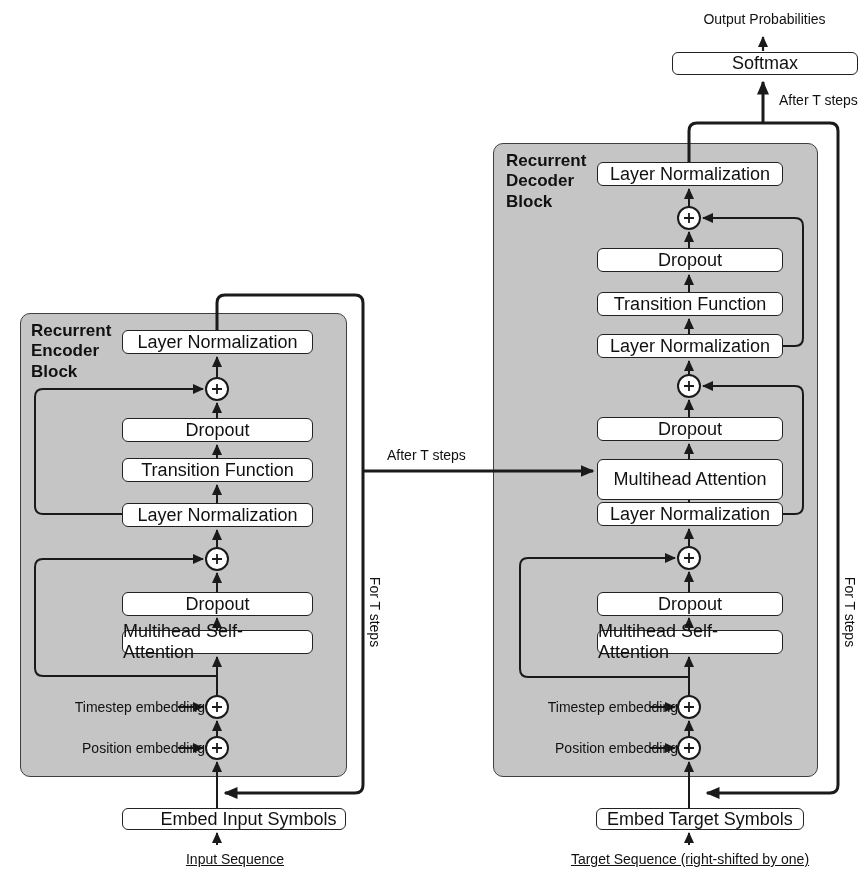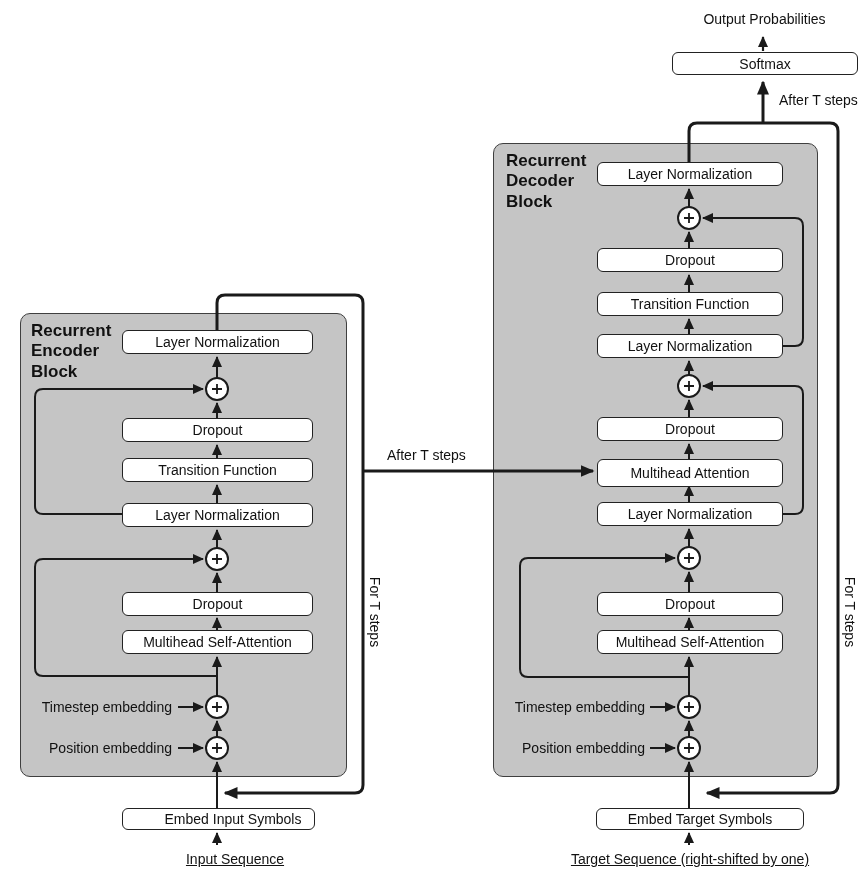--- a/index.html
+++ b/index.html
@@ -29,31 +29,31 @@
   svg#wires{position:absolute;left:0;top:0;z-index:3;}
   .node-box{
     position:absolute;
     background:#ffffff;
     border:1.7px solid #222;
     border-radius:6px;
     box-sizing:border-box;
     display:flex;
     align-items:center;
     justify-content:center;
-    font-size:14px;
+    font-size:18px;
     z-index:4;
   }
   .free-label{
     position:absolute;
     font-size:14px;
     z-index:4;
     white-space:nowrap;
   }
   .center{text-align:center;}
-  .right{text-align:right;}
+  .right{text-align:right;padding-left:33px;}
   .rot90{transform:rotate(90deg);transform-origin:center center;text-align:center;}
 </style>
 </head>
 <body>
 
 <div id="canvas">
 
   <div class="gray-block" style="left:20px;top:313px;width:327px;height:464px;"></div>
   <div class="gray-block" style="left:493px;top:143px;width:325px;height:634px;"></div>
 
@@ -186,29 +186,29 @@
   <div class="node-box" style="left:122px;top:330px;width:191px;height:24px;">Layer Normalization</div>
   <div class="node-box" style="left:122px;top:418px;width:191px;height:24px;">Dropout</div>
   <div class="node-box" style="left:122px;top:458px;width:191px;height:24px;">Transition Function</div>
   <div class="node-box" style="left:122px;top:503px;width:191px;height:24px;">Layer Normalization</div>
   <div class="node-box" style="left:122px;top:592px;width:191px;height:24px;">Dropout</div>
   <div class="node-box" style="left:122px;top:630px;width:191px;height:24px;">Multihead Self-Attention</div>
 
   <div class="free-label right" style="left:20px;top:699px;width:152px;">Timestep embedding</div>
   <div class="free-label right" style="left:20px;top:740px;width:152px;">Position embedding</div>
 
-  <div class="node-box" style="left:122px;top:808px;width:193px;height:22px;padding-left:29px;">Embed Input Symbols</div>
+  <div class="node-box" style="left:122px;top:808px;width:224px;height:22px;padding-left:29px;">Embed Input Symbols</div>
   <div class="free-label center" style="left:155px;top:851px;width:160px;text-decoration:underline;">Input Sequence</div>
 
   <div class="node-box" style="left:597px;top:162px;width:186px;height:24px;">Layer Normalization</div>
   <div class="node-box" style="left:597px;top:248px;width:186px;height:24px;">Dropout</div>
   <div class="node-box" style="left:597px;top:292px;width:186px;height:24px;">Transition Function</div>
   <div class="node-box" style="left:597px;top:334px;width:186px;height:24px;">Layer Normalization</div>
   <div class="node-box" style="left:597px;top:417px;width:186px;height:24px;">Dropout</div>
-  <div class="node-box" style="left:597px;top:459px;width:186px;height:28px;">Multihead Attention</div>
+  <div class="node-box" style="left:597px;top:459px;width:186px;height:41px;">Multihead Attention</div>
   <div class="node-box" style="left:597px;top:502px;width:186px;height:24px;">Layer Normalization</div>
   <div class="node-box" style="left:597px;top:592px;width:186px;height:24px;">Dropout</div>
   <div class="node-box" style="left:597px;top:630px;width:186px;height:24px;">Multihead Self-Attention</div>
 
   <div class="free-label right" style="left:493px;top:699px;width:152px;">Timestep embedding</div>
   <div class="free-label right" style="left:493px;top:740px;width:152px;">Position embedding</div>
 
   <div class="node-box" style="left:596px;top:808px;width:208px;height:22px;">Embed Target Symbols</div>
   <div class="free-label center" style="left:540px;top:851px;width:300px;text-decoration:underline;">Target Sequence (right-shifted by one)</div>
 

